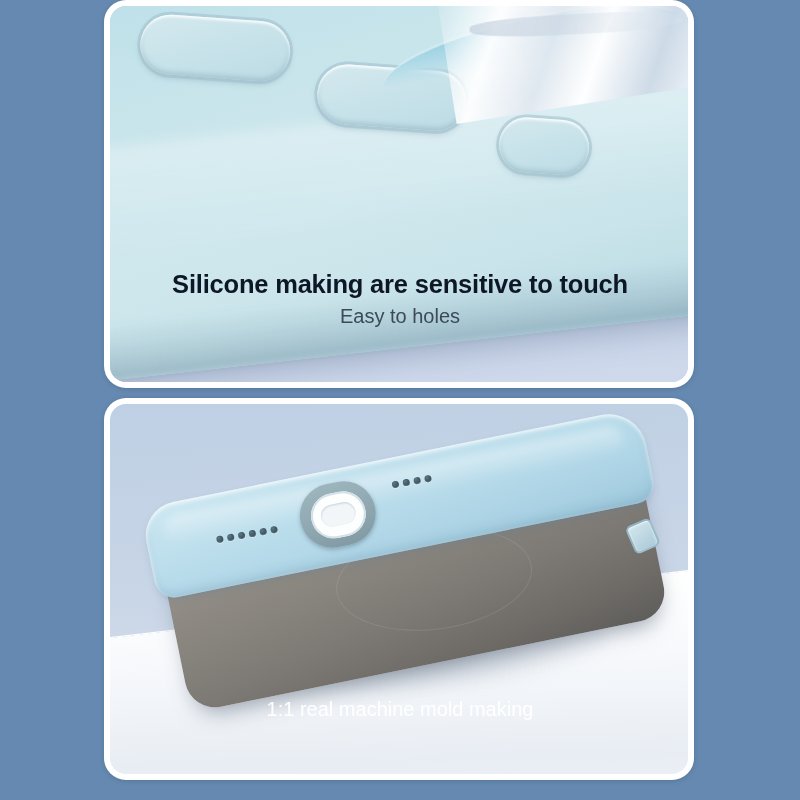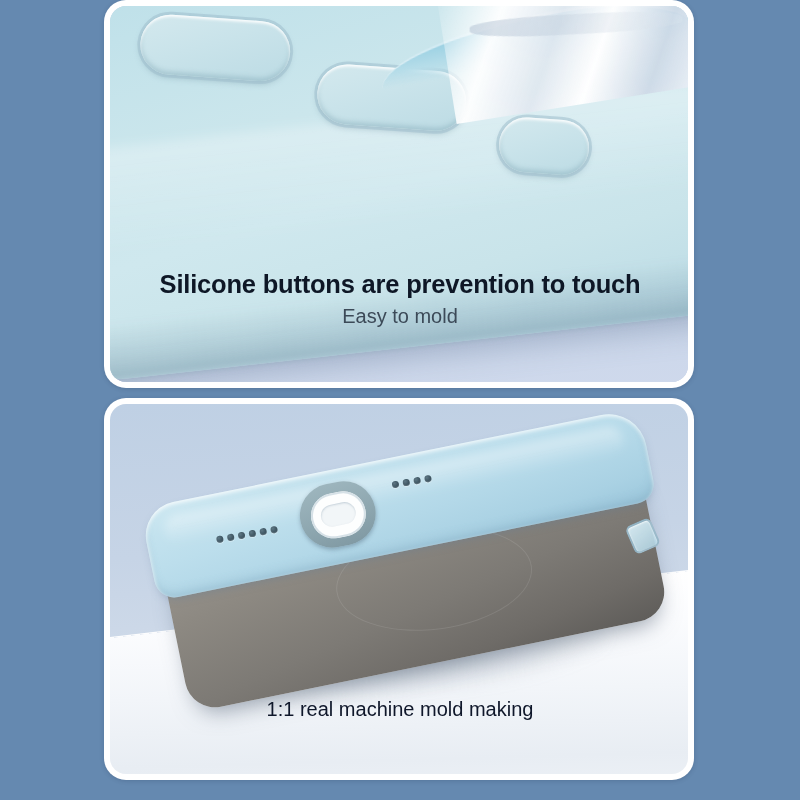--- a/index.html
+++ b/index.html
@@ -190,21 +190,21 @@
     font-size: 20px;
     font-weight: 400;
     line-height: 1.15;
   }
   #caption-buttons { top: 270px; }
   #caption-buttons .caption-title { color: #0e1726; }
   #caption-buttons .caption-sub   { color: #3c4a58; }
 
   #caption-holes { top: 692px; }
   #caption-holes .caption-title { color: #10161f; }
-  #caption-holes .caption-sub   { color: #0f172a; }
+  #caption-holes .caption-sub   { color: #ffffff; }
 
   
   #panel-holes {
     left: 104px;
     top: 398px;
     width: 590px;
     height: 382px;
   }
   #panel-holes .panel-inner {
     background: linear-gradient(176deg, #bfd0e4 0%, #c6d4e6 38%, #ccd8e8 55%, #d5dfec 70%, #f4f7fa 86%, #ffffff 100%);
@@ -395,22 +395,22 @@
         </div>
       </div>
 
       <div class="p1-rim"></div>
       <div class="p1-highlight"></div>
 
     </div>
   </div>
 
   <div class="caption" id="caption-buttons">
-    <p class="caption-title">Silicone buttons are prevention to touch</p>
-    <p class="caption-sub">Easy to mold</p>
+    <p class="caption-title">Silicone making are sensitive to touch</p>
+    <p class="caption-sub">Easy to holes</p>
   </div>
 
   <div class="panel" id="panel-holes">
     <div class="panel-inner">
 
       <div class="p2-table"></div>
       <div class="p2-contact-shadow"></div>
 
       <div class="p2-phone">
         <div class="p2-phone-body"></div>

